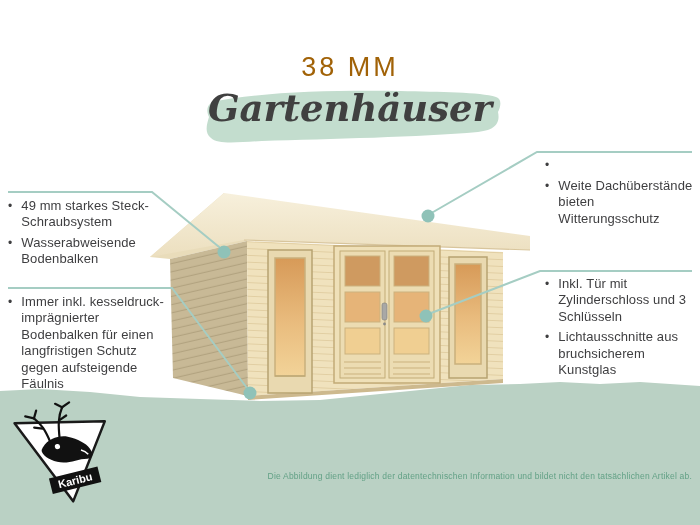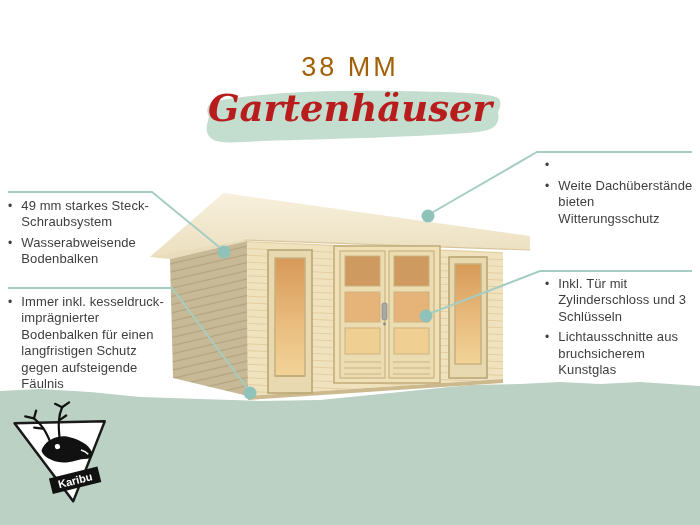--- a/index.html
+++ b/index.html
@@ -3,21 +3,21 @@
 <meta charset="utf-8">
 <style>
   html,body{margin:0;padding:0;background:#ffffff;}
   .canvas{position:relative;width:700px;height:525px;background:#ffffff;overflow:hidden;
           font-family:"Liberation Sans",sans-serif;}
   .scene{position:absolute;left:0;top:0;}
   .t38{position:absolute;top:52px;left:0;width:700px;text-align:center;
        font-size:27px;letter-spacing:3px;color:#a16207;}
   .script{position:absolute;top:86px;left:0;width:700px;text-align:center;
        font-family:"DejaVu Serif",serif;font-style:italic;font-weight:bold;
-       font-size:37px;color:#b91c1c;}
+       font-size:37px;color:#404040;}
   .callout{position:absolute;font-size:13px;line-height:1.26;color:#3e3e40;letter-spacing:.1px;}
   .ci{display:flex;gap:9px;margin-bottom:4px;}
   .ci .b{flex:0 0 auto;font-size:12px;line-height:1.4;}
   .c-left1{left:8px;top:198px;width:146px;}
   .c-left2{left:8px;top:294px;width:162px;}
   .c-right1{left:545px;top:157px;width:152px;}
   .c-right2{left:545px;top:276px;width:158px;}
   .disc{position:absolute;top:471px;right:8px;font-size:8.5px;color:#63a186;letter-spacing:.2px;}
 </style>
 </head>
@@ -176,14 +176,15 @@
     <div class="ci">
       <span class="b">•</span>
       <span>Inkl. Tür mit Zylinderschloss und 3 Schlüsseln</span>
     </div>
     <div class="ci">
       <span class="b">•</span>
       <span>Lichtausschnitte aus bruchsicherem Kunstglas</span>
     </div>
   </div>
 
+  <div class="disc">Die Abbildung dient lediglich der datentechnischen Information und bildet nicht den tatsächlichen Artikel ab.</div>
 
 </div>
 
 </body></html>

